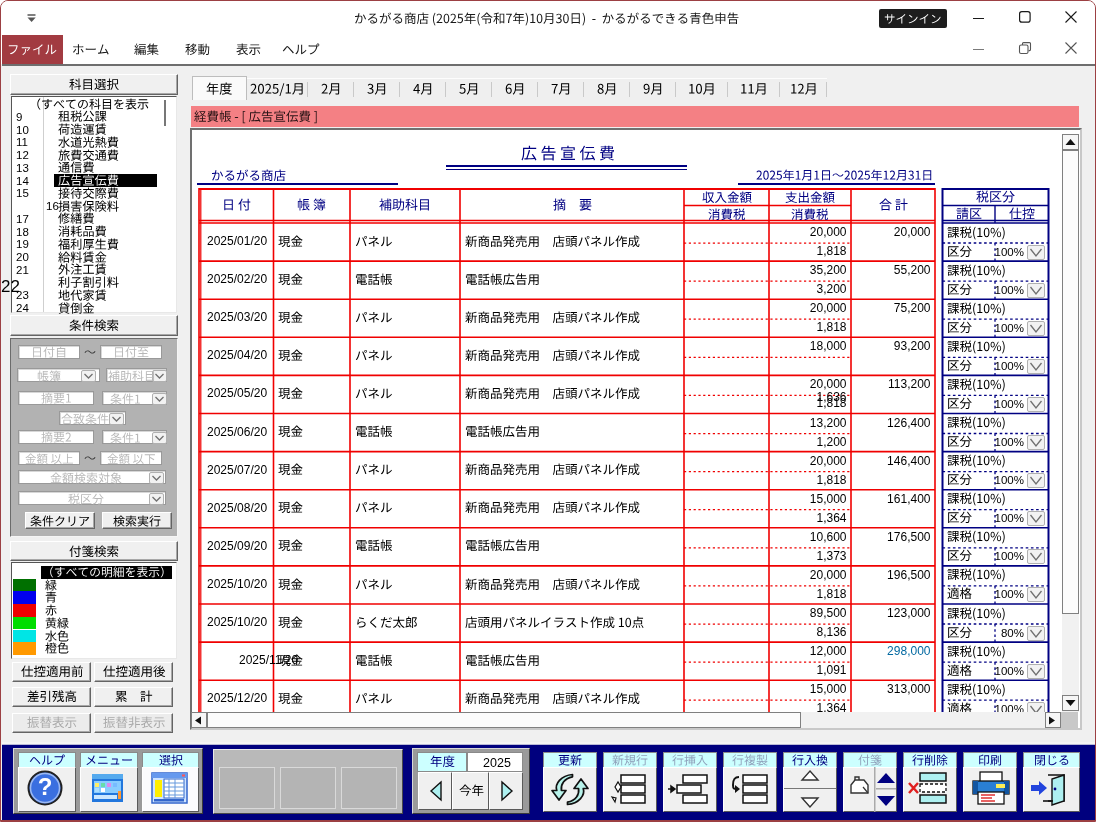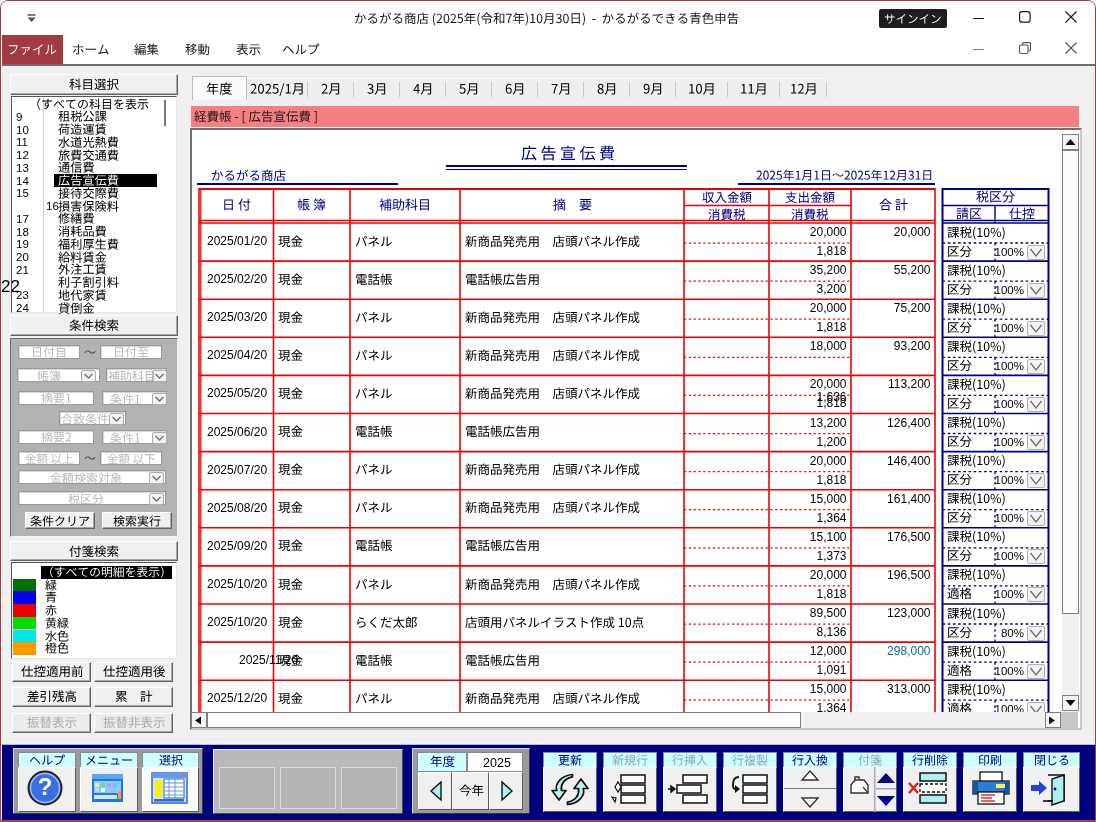--- a/index.html
+++ b/index.html
@@ -1615,21 +1615,21 @@
 <svg class="t" style="left:464.0px;top:538.3px" width="76" height="12.5">
       <g fill="#000" transform="scale(0.1250)">
         <use href="#u96fb" x="0"></use>
         <use href="#u8a71" x="100"></use>
         <use href="#u5e33" x="200"></use>
         <use href="#u5e83" x="300"></use>
         <use href="#u544a" x="400"></use>
         <use href="#u7528" x="500"></use>
       </g>
     </svg>
-<div class="x" style="font-size:12px;color:#000;top:529.8px;left:645.5px;width:200px;text-align:right;">15,100</div>
+<div class="x" style="font-size:12px;color:#000;top:529.8px;left:645.5px;width:200px;text-align:right;">10,600</div>
 <div class="x" style="font-size:12px;color:#000;top:548.8px;left:645.5px;width:200px;text-align:right;">1,373</div>
 <div class="x" style="font-size:12px;color:#000;top:529.8px;left:729.5px;width:200px;text-align:right;">176,500</div>
 <svg class="t" style="left:946.0px;top:529.3px" width="60" height="12.5">
       <g fill="#000" transform="scale(0.1250)">
         <use href="#u8ab2" x="0"></use>
         <use href="#u7a0e" x="100"></use>
         <use href="#u28" x="200"></use>
         <use href="#u31" x="233.8"></use>
         <use href="#u30" x="289.3"></use>
         <use href="#u25" x="344.8"></use>

